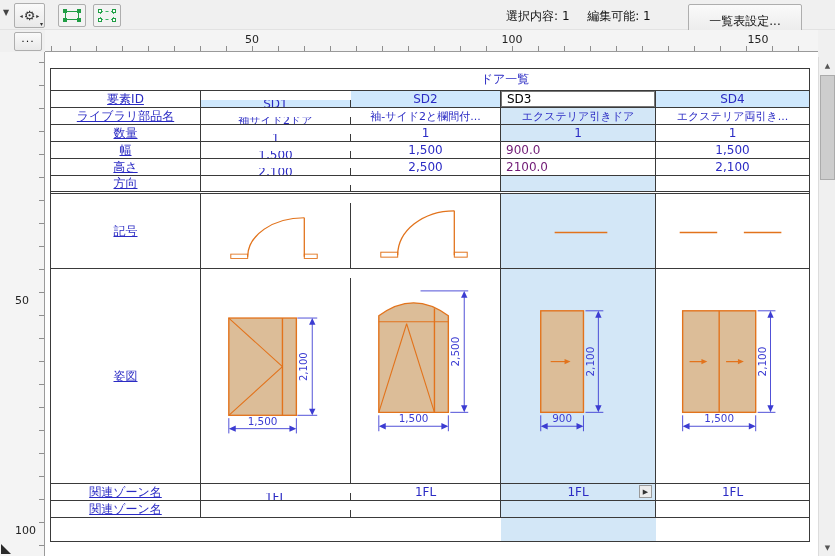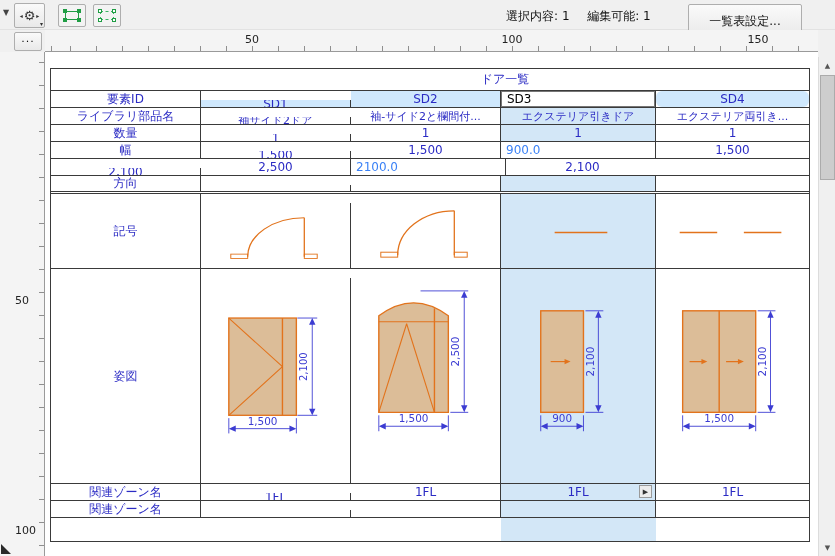--- a/index.html
+++ b/index.html
@@ -43,29 +43,29 @@
   .canvas { position:absolute; left:45px; top:52px; width:773px; height:504px; background:#fff; overflow:hidden; }
   .schedule { position:absolute; left:5px; top:16px; width:760px; height:474px; border:1px solid #3a3a3a; background:#fff; display:flex; flex-direction:column; }
   .row { display:flex; border-bottom:1px solid #3a3a3a; }
   .r-title { height:22px; }
   .r17 { height:17px; }
   .r-dir { height:18px; border-bottom:3px double #3a3a3a; }
   .r-sym { height:75px; }
   .r-elev { height:215px; }
   .r-bottom { flex:1; border-bottom:none; }
   .cell { border-right:1px solid #3a3a3a; display:flex; align-items:center; justify-content:center; font-size:12px; color:#2b2bc4; overflow:hidden; white-space:nowrap; position:relative; background:#fff; }
-  .c0 { width:150px; } .c1 { width:150px;margin-top:9px; } .c2 { width:150px; } .c3 { width:155px; } .c4 { width:153px; border-right:none;border-radius:6px; }
+  .c0 { width:150px;text-decoration:underline; } .c1 { width:150px;margin-top:9px; } .c2 { width:150px; } .c3 { width:155px; } .c4 { width:153px; border-right:none; }
   .span-all { width:758px; border-right:none; }
   .title { padding-left:150px; }
   .hdr { background:#cfe8fd; }
   .sel { background:#d3e7f7; }
   .lib { font-size:11px; }
   .noborder { border-right:none; }
   .edit-id { width:100%; height:100%; border:1px solid #767676; background:#fff; color:#000; font:12px "DejaVu Sans",sans-serif; padding-left:5px; }
-  .edit-plain { width:100%; height:100%; border:none; background:#fff; color:#3b82f6; font:12px "DejaVu Sans",sans-serif; padding-left:5px; }
+  .edit-plain { width:100%; height:100%; border:none; background:#fff; color:#701a75; font:12px "DejaVu Sans",sans-serif; padding-left:5px; }
   .fig { padding:0; }
   .fig svg { display:block; width:100%; height:100%; }
   svg text { font:10.5px "DejaVu Sans",sans-serif; fill:#3c3cd2; }
   .flyout-btn { position:absolute; right:3px; top:1px; width:13px; height:13px; border:1px solid #9a9a9a; background:#ececec; color:#333; font-size:7px; display:flex; align-items:center; justify-content:center; }
   
   .scrollbar { position:absolute; left:818px; top:57px; width:17px; height:499px; background:#f0f0f0; border-left:1px solid #dcdcdc; }
   .sb-btn { position:absolute; left:0; width:17px; height:17px; display:flex; align-items:center; justify-content:center; font-size:7px; color:#555; background:#f0f0f0; }
   .sb-up { top:0; } .sb-down { bottom:0; }
   .sb-thumb { position:absolute; left:1px; top:18px; width:15px; height:105px; background:#cdcdcd; border:1px solid #ababab; }
   .corner-tri { position:absolute; left:1px; top:544px; width:0; height:0; border-bottom:10px solid #2a2a2a; border-right:10px solid transparent; }
@@ -161,20 +161,21 @@
         <div class="cell c0">幅</div>
         <div class="cell c1">1,500</div>
         <div class="cell c2">1,500</div>
         <div class="cell c3 fig">
             <input class="edit-plain" value="900.0" style="">
           </div>
         <div class="cell c4">1,500</div>
       </div>
 
       <div class="row r17">
+        <div class="cell c0">高さ</div>
         <div class="cell c1">2,100</div>
         <div class="cell c2">2,500</div>
         <div class="cell c3 fig">
             <input class="edit-plain" value="2100.0" style="">
           </div>
         <div class="cell c4">2,100</div>
       </div>
 
       <div class="row r-dir">
         <div class="cell c0">方向</div>

